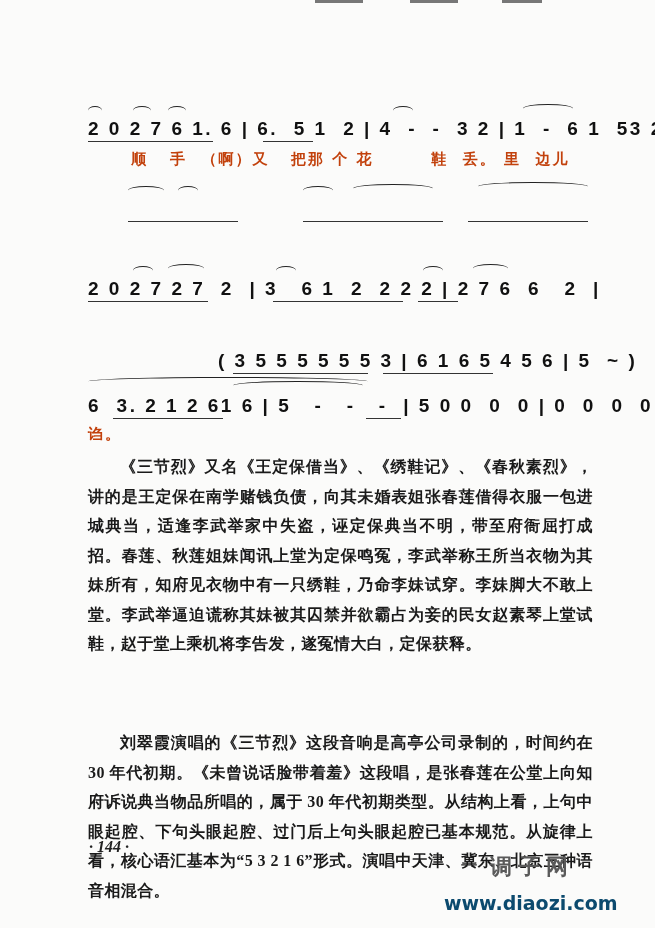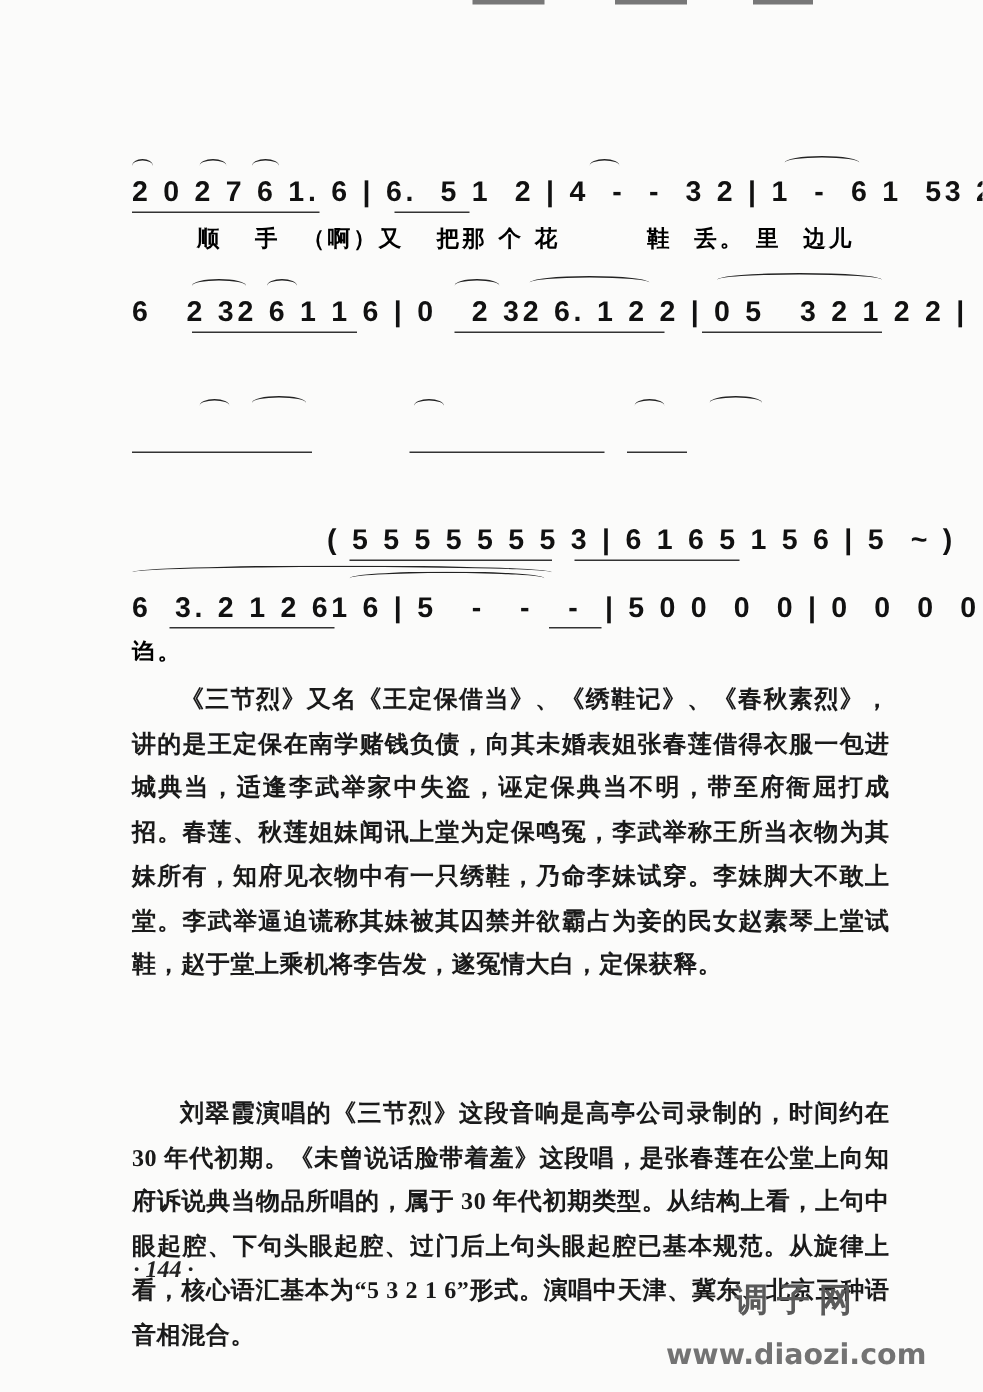--- a/index.html
+++ b/index.html
@@ -12,21 +12,21 @@
     .topmark { position: absolute; top: 0; height: 3px; background: #777; }
     .score-line { position: absolute; left: 88px; width: 505px; height: 30px; }
     .notes {
       position: absolute; left: 0; top: 0; white-space: pre;
       font-family: "Liberation Sans", sans-serif; font-weight: bold;
       font-size: 19px; letter-spacing: 2.5px; color: #111;
     }
     .lyrics {
       position: absolute; left: 0; white-space: pre;
       font-family: "DejaVu Sans", sans-serif; font-weight: bold;
-      font-size: 15px; letter-spacing: 2px; color: #000000;
+      font-size: 15px; letter-spacing: 2px; color: #c2410c;
     }
     .slur { position: absolute; height: 8px; border-top: 1.5px solid #222; border-radius: 50% 50% 0 0; }
     .uline { position: absolute; height: 0; border-top: 1.5px solid #333; }
     .paragraph {
       position: absolute; left: 88px; width: 505px;
       font-family: "DejaVu Sans", sans-serif; font-weight: bold;
       font-size: 16px; line-height: 29.5px; color: #1a1a1a;
       text-align: justify; letter-spacing: 0.4px;
     }
     .indent { text-indent: 2em; font-family: Liberation Serif, serif; }
@@ -36,21 +36,21 @@
       font-size: 16px; color: #222;
     }
     .watermark-title {
       position: absolute; left: 490px; top: 852px;
       font-family: "DejaVu Sans", sans-serif; font-weight: bold;
       font-size: 22px; color: #5a5a5a; letter-spacing: 6px;
     }
     .watermark-url {
       position: absolute; left: 444px; top: 892px;
       font-family: "DejaVu Sans", sans-serif; font-weight: bold;
-      font-size: 19px; color: #737373;
+      font-size: 19px; color: #0c4a6e;
     }
   </style>
 </head>
 <body>
 
 <div class="topmark" style="left:315px;width:48px;"></div>
 <div class="topmark" style="left:410px;width:48px;"></div>
 <div class="topmark" style="left:502px;width:40px;"></div>
 
 <div class="score-line" style="top:118px;">
@@ -64,39 +64,39 @@
   <div class="uline" style="left:175px;top:23px;width:50px;"></div>
   <div class="lyrics" style="top:32px;">      顺   手  （啊）又   把那 个 花        鞋  丢。 里  边儿</div>
 </div>
 
 <div class="score-line" style="top:198px;">
   <div class="slur" style="left:40px;top:-12px;width:36px;"></div>
   <div class="slur" style="left:90px;top:-12px;width:20px;"></div>
   <div class="slur" style="left:215px;top:-12px;width:30px;"></div>
   <div class="slur" style="left:265px;top:-14px;width:80px;"></div>
   <div class="slur" style="left:390px;top:-16px;width:110px;"></div>
-  <div class="notes">6   2 32 6 1 1 6 | 0   2 32 6. 1 2 2 | 0 5   3 2 1 2 2 |</div>
   <div class="uline" style="left:40px;top:23px;width:110px;"></div>
   <div class="uline" style="left:215px;top:23px;width:140px;"></div>
   <div class="uline" style="left:380px;top:23px;width:120px;"></div>
 </div>
 
 <div class="score-line" style="top:278px;">
   <div class="slur" style="left:45px;top:-12px;width:20px;"></div>
   <div class="slur" style="left:80px;top:-14px;width:36px;"></div>
   <div class="slur" style="left:188px;top:-12px;width:20px;"></div>
   <div class="slur" style="left:335px;top:-12px;width:20px;"></div>
   <div class="slur" style="left:385px;top:-14px;width:35px;"></div>
+  <div class="notes">2 0 2 7 2 7  2  | 3   6 1  2  2 2 2 | 2 7 6  6   2  |</div>
   <div class="uline" style="left:0;top:23px;width:120px;"></div>
   <div class="uline" style="left:185px;top:23px;width:130px;"></div>
   <div class="uline" style="left:330px;top:23px;width:40px;"></div>
 </div>
 
 <div class="score-line" style="top:350px;left:218px;width:330px;">
-  <div class="notes">( 5 5 5 5 5 5 5 3 | 6 1 6 5 1 5 6 | 5  ~ )</div>
+  <div class="notes">( 3 5 5 5 5 5 5 3 | 6 1 6 5 4 5 6 | 5  ~ )</div>
   <div class="uline" style="left:15px;top:23px;width:135px;"></div>
   <div class="uline" style="left:165px;top:23px;width:110px;"></div>
 </div>
 
 <div class="score-line" style="top:395px;">
   <div class="slur" style="left:0;top:-18px;width:280px;"></div>
   <div class="slur" style="left:145px;top:-14px;width:130px;"></div>
   <div class="notes">6  3. 2 1 2 61 6 | 5   -   -   -  | 5 0 0  0  0 | 0  0  0  0 ‖</div>
   <div class="uline" style="left:25px;top:23px;width:110px;"></div>
   <div class="uline" style="left:278px;top:23px;width:35px;"></div>

